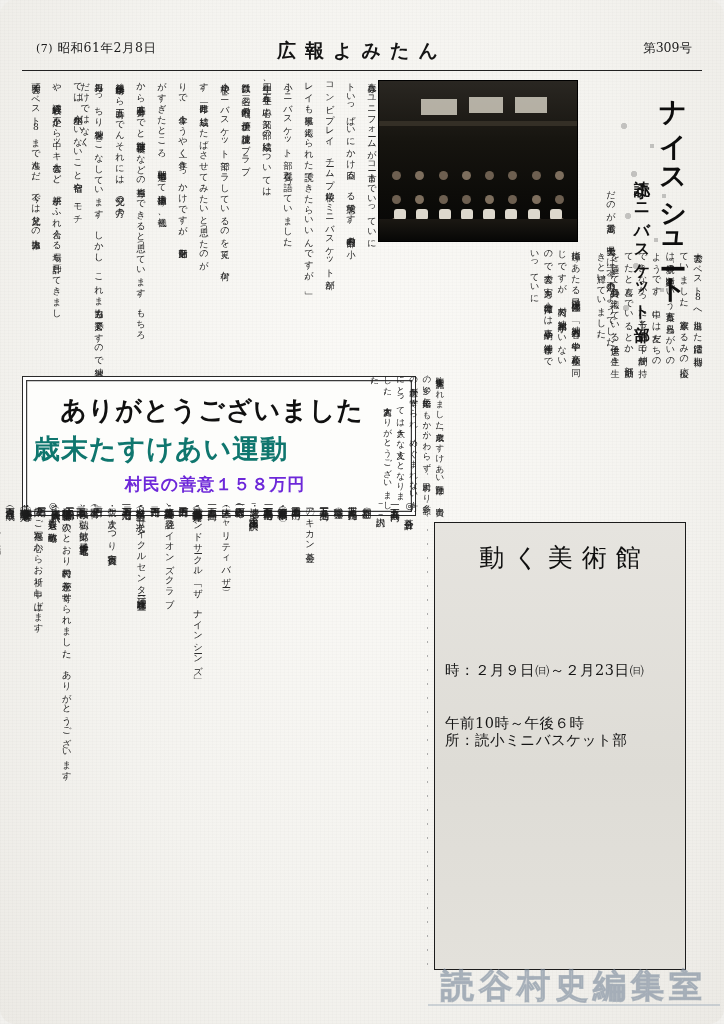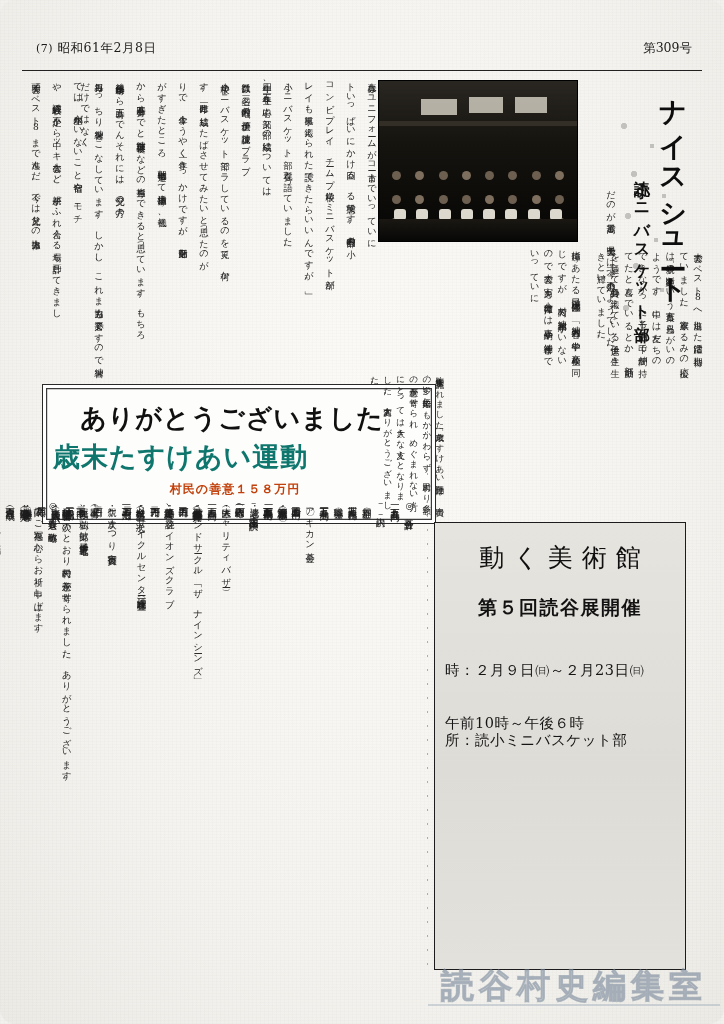--- a/index.html
+++ b/index.html
@@ -105,37 +105,36 @@
       radial-gradient(circle 4px at 44px 128px,#555 58%,transparent 60%),
       radial-gradient(circle 5px at 24px 154px,#555 58%,transparent 60%),
       radial-gradient(circle 4px at 50px 178px,#555 58%,transparent 60%),
       radial-gradient(circle 5px at 14px 196px,#555 58%,transparent 60%);
     pointer-events:none;
   }
 
   
   .feature{position:absolute;left:22px;top:368px;width:404px;height:142px;}
   .feat-frame{
-    position:absolute;left:0;top:16px;width:392px;height:138px;
+    position:absolute;left:0;top:8px;width:392px;height:138px;
     border:1.4px solid #2a2a2a;
     box-shadow:inset 0 0 0 3px #fff, inset 0 0 0 4.2px #3a3a3a;
     background:#fdfdfb;
-    margin-left:20px;
   }
   .feat-l1{
     position:absolute;left:0;right:14px;top:16px;text-align:center;
     font-size:26px;font-weight:bold;letter-spacing:1px;color:#101010;
   }
   .feat-l2{
     position:absolute;left:10px;right:6px;top:54px;text-align:left;
     font-size:27px;font-weight:bold;letter-spacing:1px;color:#0f766e;
   }
   .feat-l3{
     position:absolute;left:0;right:8px;top:96px;text-align:center;
-    font-size:12px;font-weight:bold;letter-spacing:1px;color:#c2410c;
+    font-size:17px;font-weight:bold;letter-spacing:1px;color:#6d28d9;
   }
   .feat-lead{
     position:absolute;left:346px;top:2px;height:136px;
     font-size:8.6px;
   }
 
   
   .donations{position:absolute;left:8px;top:500px;width:420px;height:496px;}
   .dcol{position:absolute;top:0;font-size:9.3px;}
 
@@ -186,20 +185,21 @@
 <body>
 
 <div class="page">
   <div class="grain"></div>
 
   <div class="masthead">
     <div class="mh-left">
       <span class="pg">(7)</span>
       <span>昭和61年2月8日</span>
     </div>
+    <div class="mh-center">広報よみたん</div>
     <div class="mh-right">第309号</div>
   </div>
   <div class="mh-rule"></div>
 
   <div class="article-top">
 
     <div class="v col-body" style="left:0px;height:286px;width:22px;">頭大会でベスト8まで進んだ。今では父兄との協力体</div>
     <div class="v col-body" style="left:21px;height:286px;width:22px;">や、試合経験の不足から中ッキ大会など、親子がふれ合える場も計画してきまし</div>
     <div class="v col-body" style="left:42px;height:286px;width:22px;">では、六年生がいないこと合宿や、モチ</div>
     <div class="v col-body" style="left:63px;height:286px;width:22px;">毎日みっちり練習をこなしています。しかし、これま協力も必要ですので練習だけではなく、</div>
@@ -337,21 +337,20 @@
 金三万円（故・悦子）
 ・知花英幸
 金十万円（故・俊英）
 ・神田ヨシ（都屋四四）
 金三万円（故・十市）
 （六十年一月十日現在）</div>
   </div>
 
   <div class="museum">
     <div class="mus-title">動く美術館</div>
-    <div class="mus-sub">第５回読谷展開催</div>
     <div class="mus-line ml1">時：２月９日㈰～２月23日㈰</div>
     <div class="mus-line ml2">午前10時～午後６時</div>
     <div class="mus-line ml3">所：読小ミニバスケット部</div>
   </div>
   <div class="dots-v" style="left:424px;top:370px;height:600px;"></div>
 
   <div class="watermark">読谷村史編集室</div>
   <div class="wm-rule"></div>
 </div>
 

